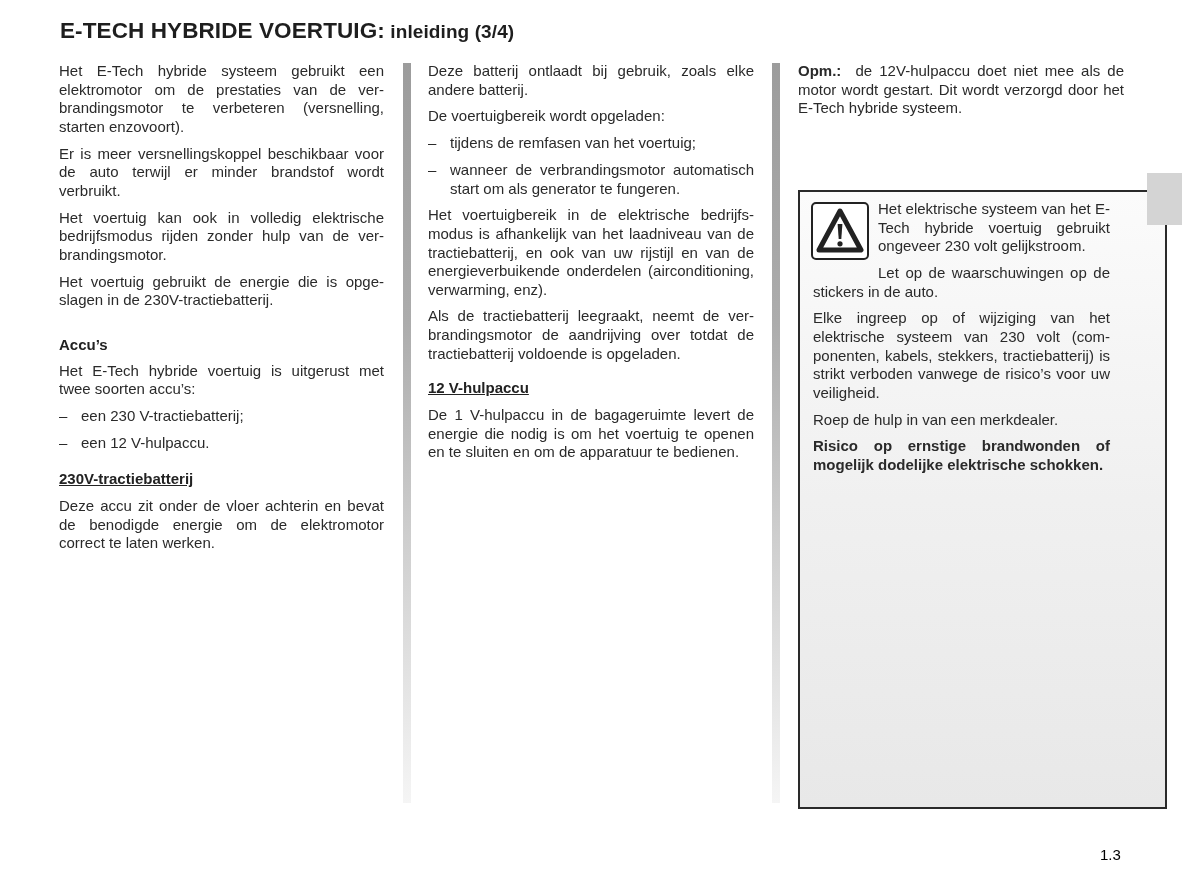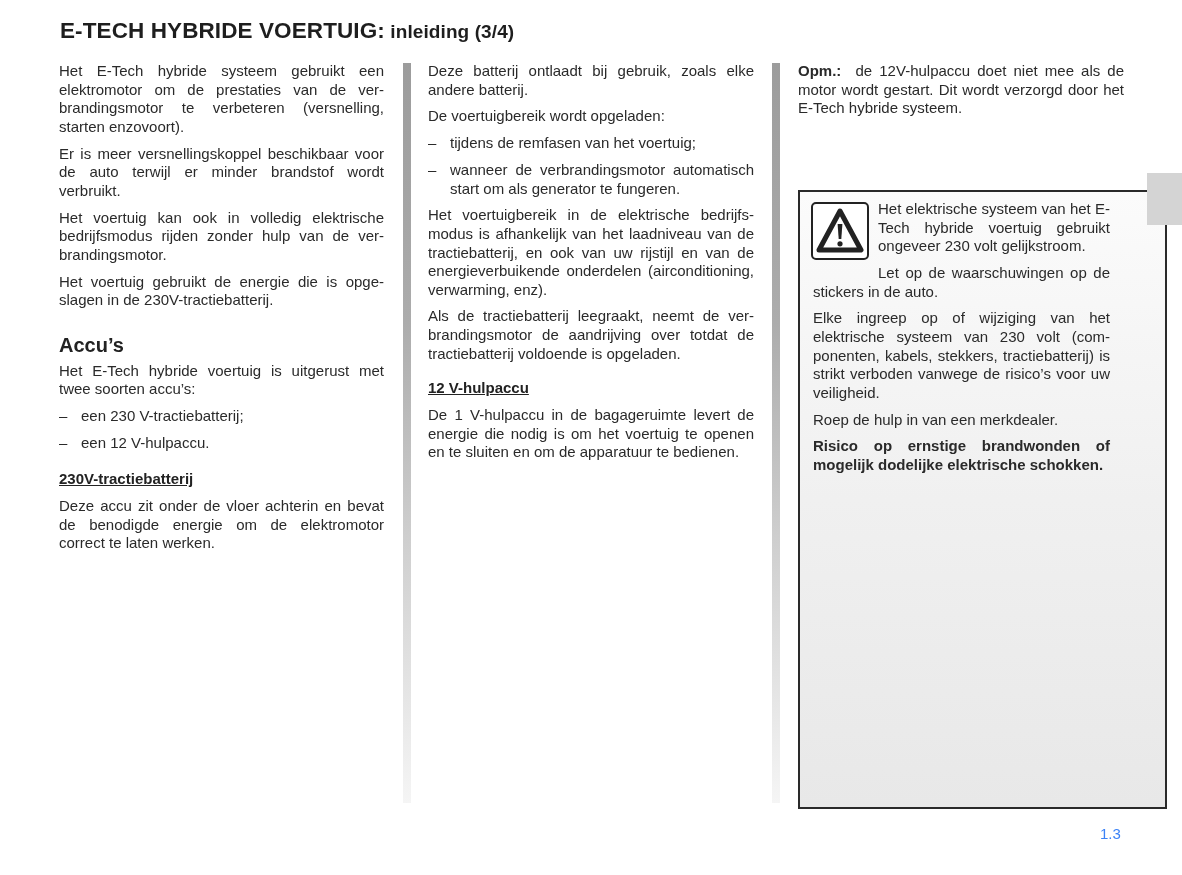--- a/index.html
+++ b/index.html
@@ -48,21 +48,21 @@
     padding-left: 22px;
     margin: 0 0 8.2px 0;
     text-align: justify;
   }
   .dash-item .dash {
     position: absolute;
     left: 0;
     top: 0;
   }
   .section-h {
-    font-size: 20px;
+    font-size: 15px;
     font-weight: bold;
     color: #222;
     margin: 24px 0 6px 0;
     line-height: 22px;
   }
   .sub-h {
     font-weight: bold;
     font-size: 15px;
     margin: 18px 0 8.2px 0;
     color: #222;
@@ -124,23 +124,23 @@
     position: absolute;
     left: 1147px;
     top: 173px;
     width: 35px;
     height: 52px;
     background: #d4d4d4;
   }
   .page-num {
     position: absolute;
     left: 1100px;
-    top: 825px;
-    font-size: 15px;
-    color: #3b82f6;
+    top: 846px;
+    font-size: 15px;
+    color: #000000;
     text-align: right;
   }
 </style>
 </head>
 <body>
 
 <div class="title">
   <span>E-TECH HYBRIDE VOERTUIG:</span><span class="sub"> inleiding (3/4)</span>
 </div>
 

